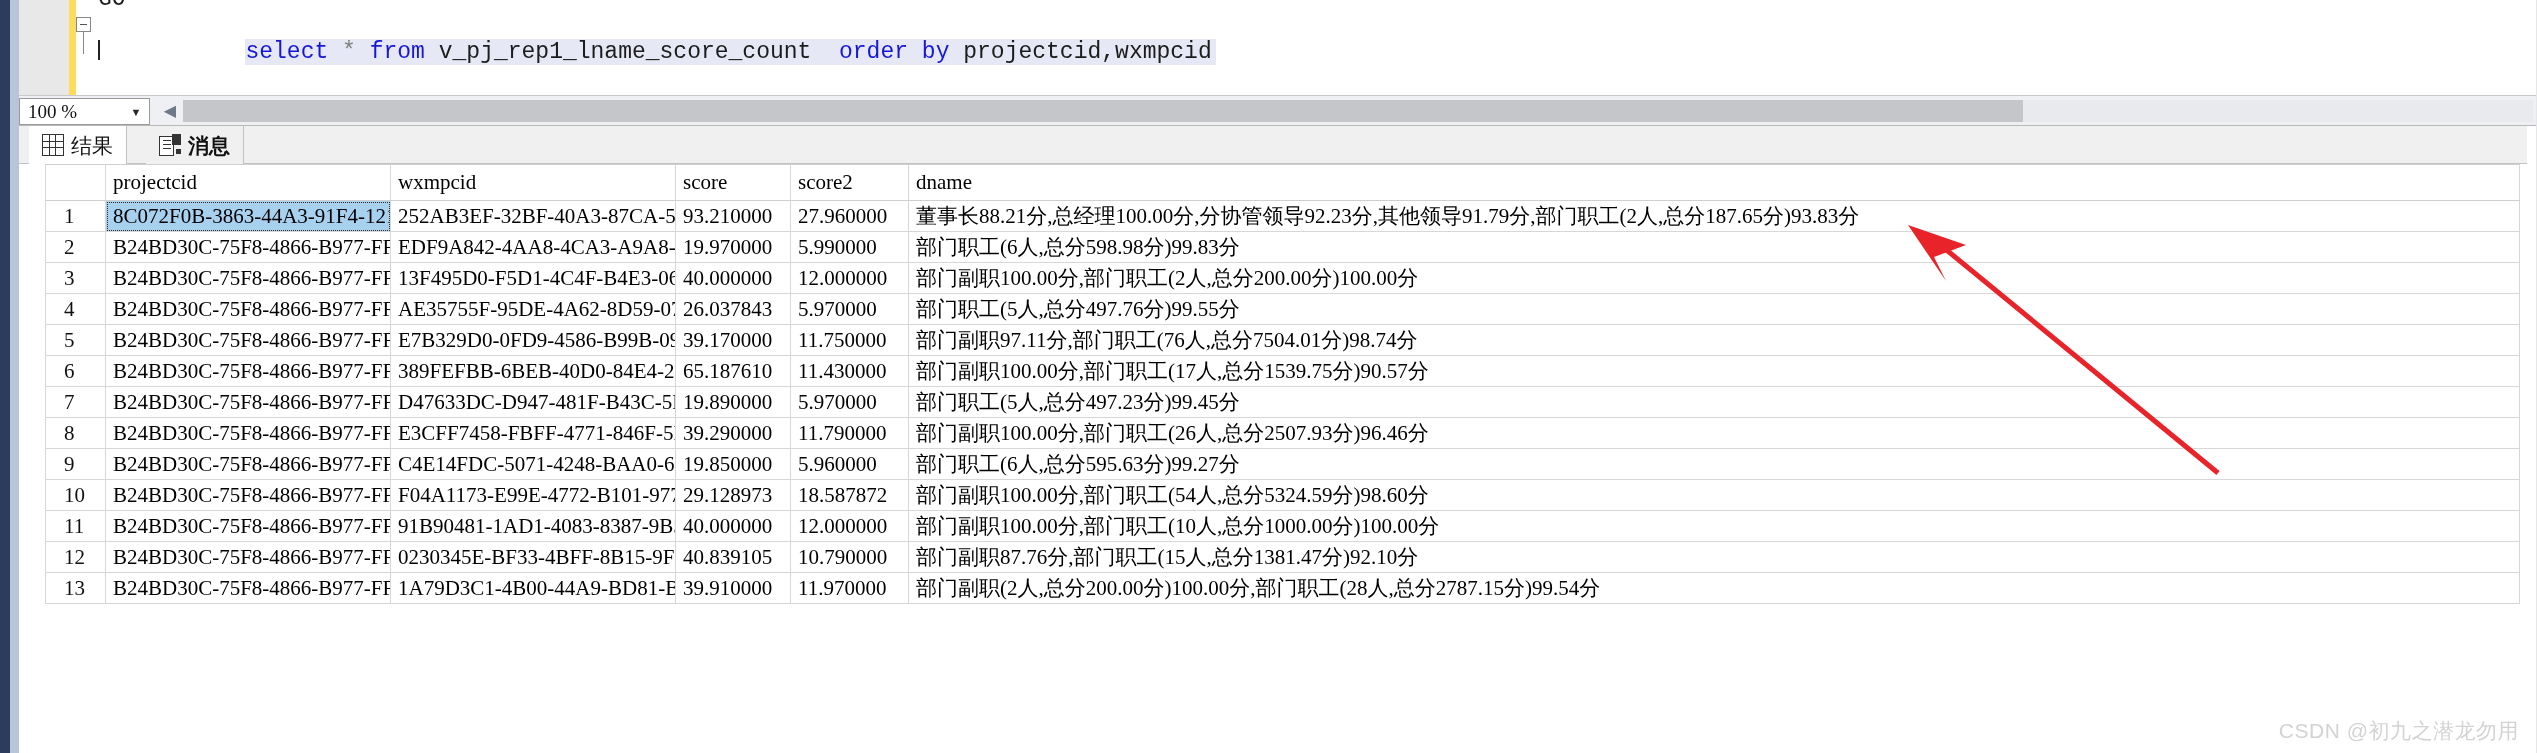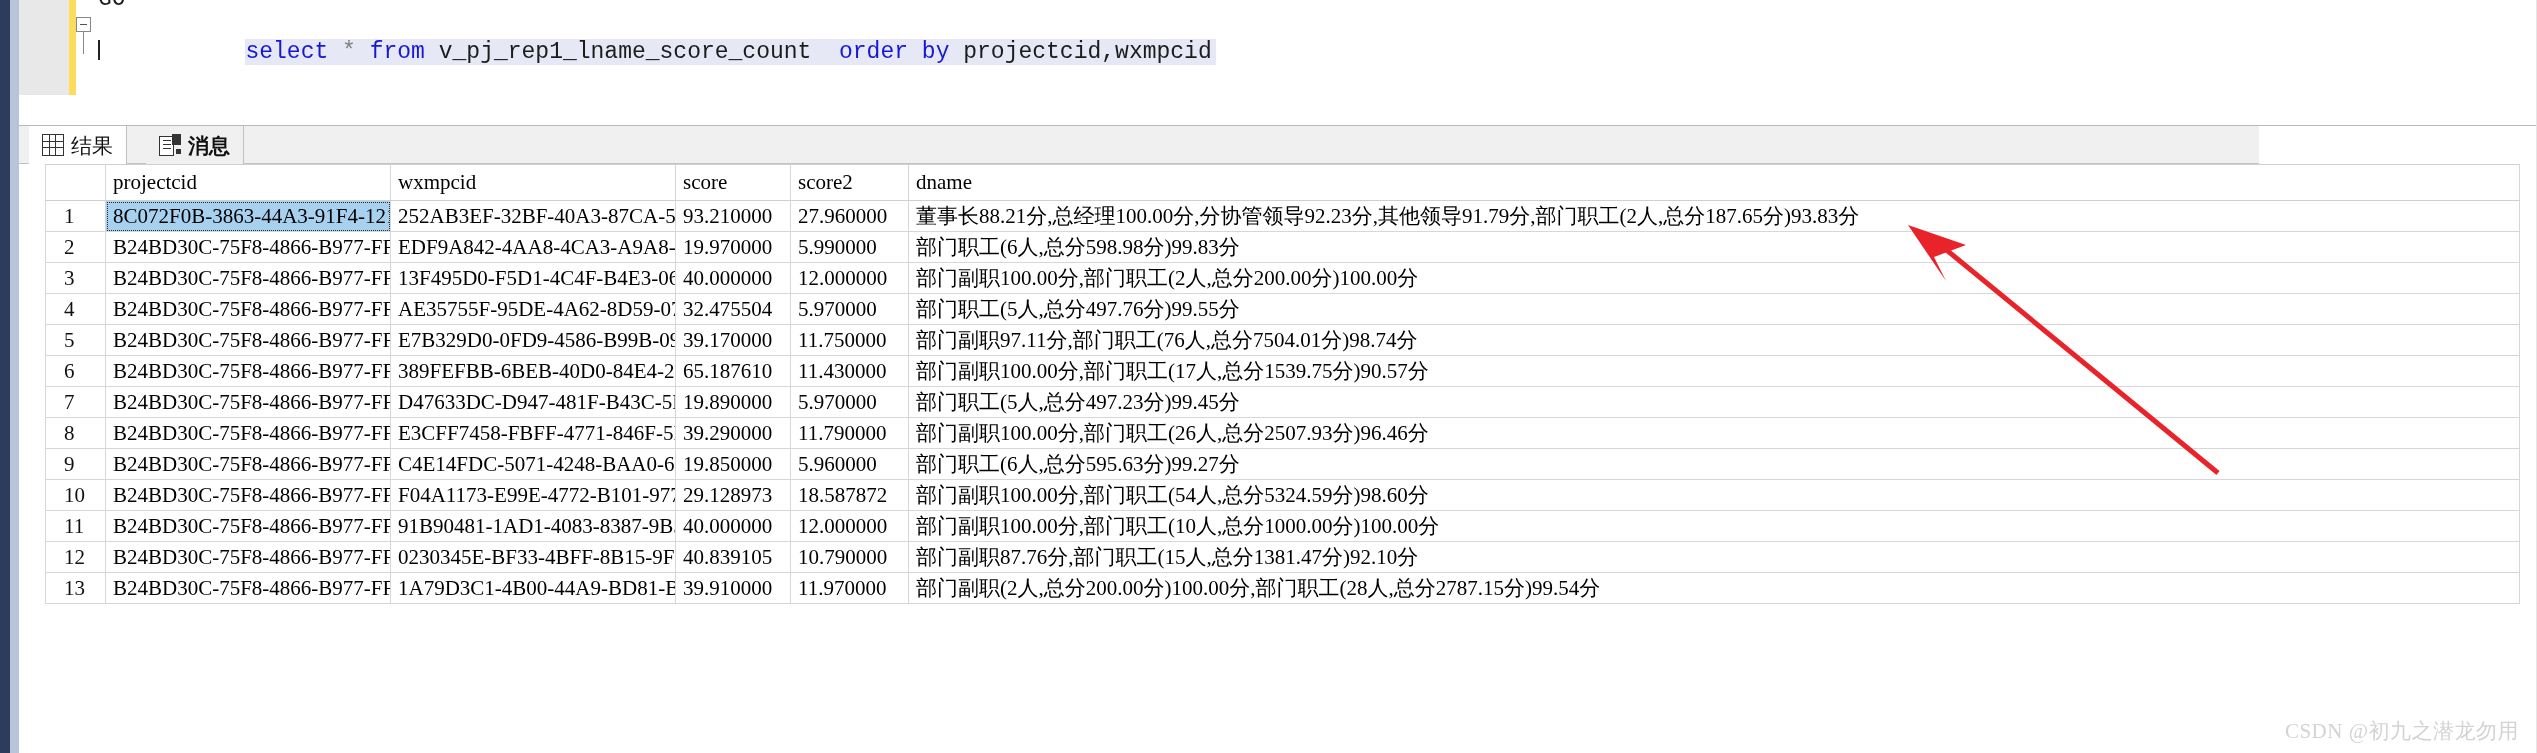--- a/index.html
+++ b/index.html
@@ -154,21 +154,21 @@
     left: 19px; top: 125px;
     width: 2518px; height: 628px;
     background: #ffffff;
     border-top: 1px solid #b9b9b9;
   }
 
   
   .tabstrip {
     position: absolute;
     left: 0; top: 0;
-    width: 2240px; height: 38px;
+    width: 2508px; height: 38px;
     background: #f0f0f0;
     border-bottom: 1px solid #c2c2c2;
   }
   .tab {
     position: absolute;
     top: 0;
     height: 38px;
     display: flex;
     align-items: center;
     gap: 7px;
@@ -292,21 +292,21 @@
     position: absolute;
     left: 1900px; top: 225px;
     width: 330px; height: 260px;
     pointer-events: none;
   }
 
   
   .watermark {
     position: absolute;
     right: 18px; bottom: 8px;
-    font-family: Liberation Serif, serif;
+    font-family: Liberation Sans, sans-serif;
     font-size: 21px;
     color: #d3d3d3;
     letter-spacing: 0.5px;
   }
   
   .right-edge {
     position: absolute;
     right: 0; top: 0; width: 1px; height: 753px;
     background: #e6e6e6;
   }
@@ -326,20 +326,30 @@
       <div class="collapse-box"></div>
       <div class="collapse-stem"></div>
       <div class="code-line code-line-0">GO</div>
       <div class="code-line code-line-1">
         <span class="code-hl" id="query-render"><span class="kw">select</span><span class="ident"> </span><span class="op">*</span><span class="ident"> </span><span class="kw">from</span><span class="ident"> </span><span class="ident">v_pj_rep1_lname_score_count</span><span class="ident">  </span><span class="kw">order</span><span class="ident"> </span><span class="kw">by</span><span class="ident"> </span><span class="ident">projectcid</span><span class="ident">,</span><span class="ident">wxmpcid</span></span>
       </div>
       <div class="caret-line"></div>
     </div>
   </div>
 
+  <div class="zoom-strip">
+    <div class="zoom-combo">
+      <span class="zoom-value">100 %</span>
+      <span class="zoom-arrow">▼</span>
+    </div>
+    <div class="hscroll-left">◀</div>
+    <div class="hscroll-track">
+      <div class="hscroll-thumb"></div>
+    </div>
+  </div>
 
   <div class="results-pane">
 
     <div class="tabstrip">
       <div class="tab active tab-0">
         <span class="ic-grid">
           <i class="h1"></i>
             <i class="h2"></i>
             <i class="v1"></i>
             <i class="v2"></i>
@@ -394,21 +404,21 @@
               <td class="col-project">B24BD30C-75F8-4866-B977-FF66DCAD992B</td>
               <td class="col-wxmp">13F495D0-F5D1-4C4F-B4E3-06D978B672C6</td>
               <td class="col-score">40.000000</td>
               <td class="col-score2">12.000000</td>
               <td class="col-dname">部门副职100.00分,部门职工(2人,总分200.00分)100.00分</td>
             </tr>
             <tr>
               <td class="col-rownum">4</td>
               <td class="col-project">B24BD30C-75F8-4866-B977-FF66DCAD992B</td>
               <td class="col-wxmp">AE35755F-95DE-4A62-8D59-078CA8273479</td>
-              <td class="col-score">32.475504</td>
+              <td class="col-score">26.037843</td>
               <td class="col-score2">5.970000</td>
               <td class="col-dname">部门职工(5人,总分497.76分)99.55分</td>
             </tr>
             <tr>
               <td class="col-rownum">5</td>
               <td class="col-project">B24BD30C-75F8-4866-B977-FF66DCAD992B</td>
               <td class="col-wxmp">E7B329D0-0FD9-4586-B99B-09C840F4D119</td>
               <td class="col-score">39.170000</td>
               <td class="col-score2">11.750000</td>
               <td class="col-dname">部门副职97.11分,部门职工(76人,总分7504.01分)98.74分</td>

